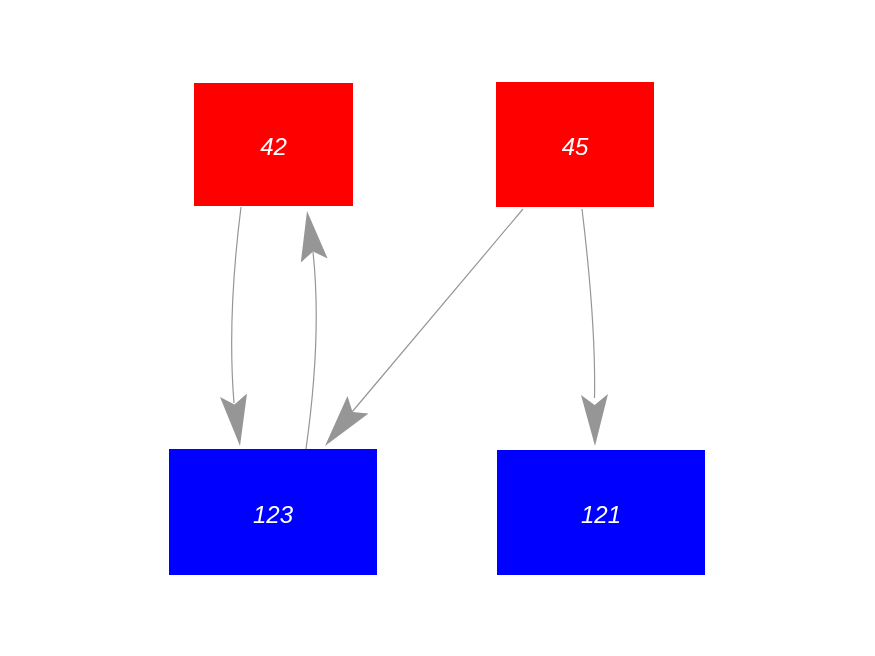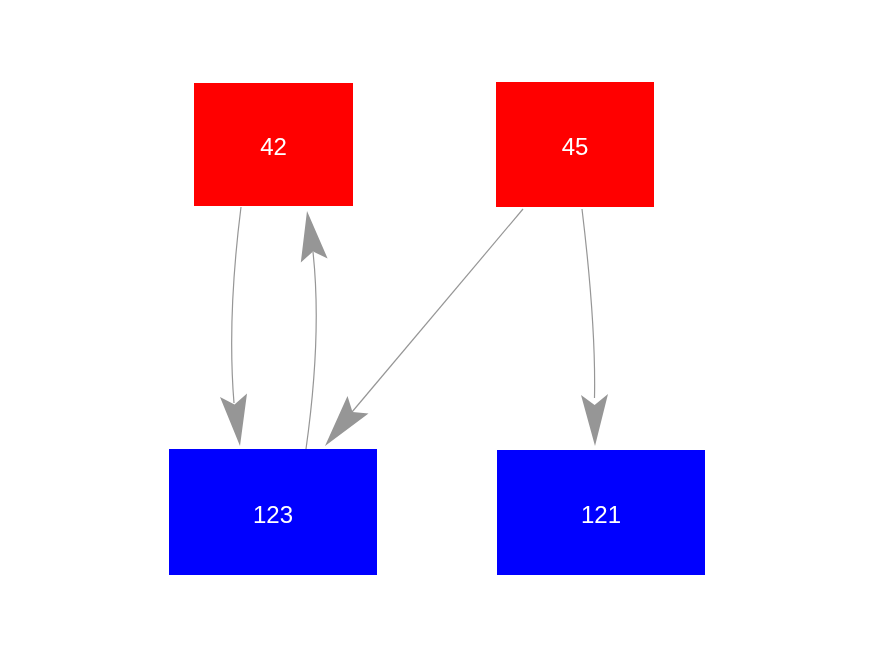--- a/index.html
+++ b/index.html
@@ -7,20 +7,21 @@
     padding: 0;
     background: #ffffff;
     font-family: "Liberation Sans", sans-serif;
   }
   .canvas {
     position: relative;
     width: 875px;
     height: 656px;
     background: #ffffff;
     overflow: hidden;
+    font-style: italic;
   }
   .canvas svg {
     position: absolute;
     top: 0;
     left: 0;
   }
   .node-label {
     font-family: "Liberation Sans", sans-serif;
     font-size: 24px;
     text-anchor: middle;

